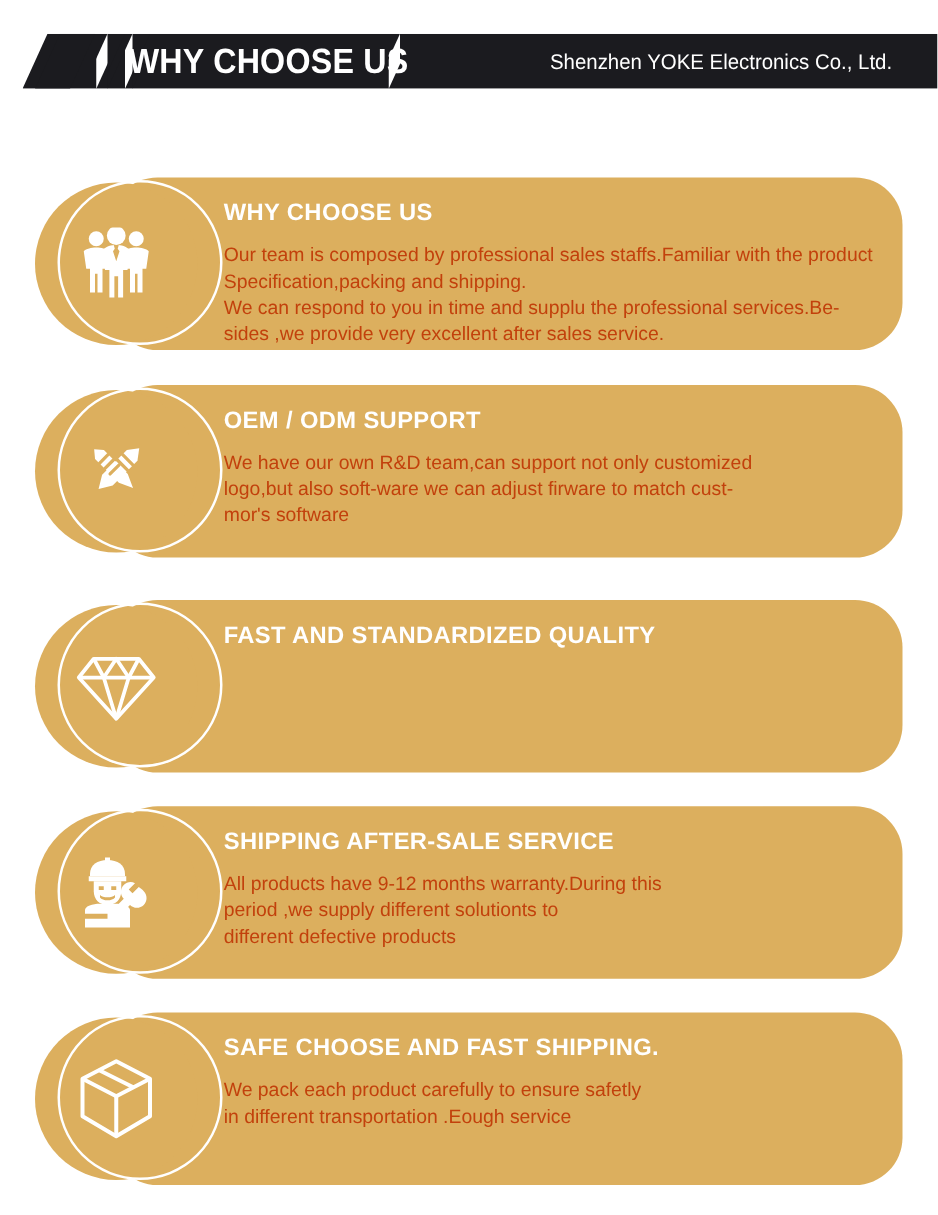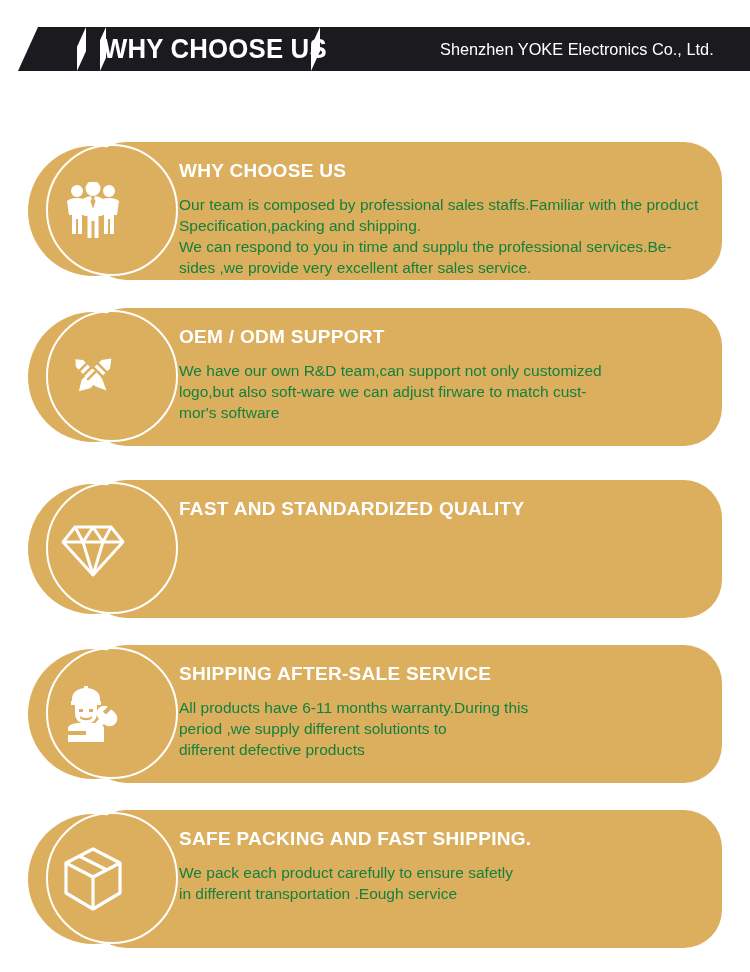--- a/index.html
+++ b/index.html
@@ -60,21 +60,21 @@
     position:absolute;left:26px;top:30px;width:78px;height:78px;
     display:flex;align-items:center;justify-content:center;
   }
   .icon-glyph svg{display:block;}
   .card-text{position:absolute;left:151px;top:18px;width:540px;}
   .card-title{
     color:#ffffff;font-size:19px;font-weight:bold;letter-spacing:0.3px;
     margin:0 0 12px 0;white-space:nowrap;
   }
   .card-desc{
-    color:#15803d;font-size:15.5px;line-height:21px;font-weight:normal;
+    color:#c2410c;font-size:15.5px;line-height:21px;font-weight:normal;
     white-space:pre-line;
   }
 </style>
 </head>
 <body>
 
 <div class="page">
 
   <div class="header">
     <div class="header-band"></div>
@@ -167,38 +167,38 @@
         <path d="M17 26 L21 26 L21 29 L17 29 Z" fill="#dcaf5e"></path>
         <path d="M27 26 L31 26 L31 29 L27 29 Z" fill="#dcaf5e"></path>
         <path d="M18 33 C20 35.5 28 35.5 30 33 L30 35 C28 38 20 38 18 35 Z" fill="#dcaf5e"></path>
         <path d="M6 45 C6 42 12 40 18 40 L30 40 C36 40 42 42 42 45 L42 59 L6 59 Z"></path>
         <path d="M6 48 L24 48 L24 52 L6 52 Z" fill="#dcaf5e"></path>
         <path d="M53 30 C56 33 56 38 53 41 C50 44 45 44 42 41 L33 50 L28 45 L37 36 C34 33 34 28 37 25 C39.5 22.5 43 22 46 23.5 L41 28.5 L44 31.5 L49 26.5 C50.5 27.5 52 28.5 53 30 Z"></path>
       </svg>
     </div>
     <div class="card-text">
       <div class="card-title">SHIPPING AFTER-SALE SERVICE</div>
-      <div class="card-desc"> All  products have 6-11 months warranty.During this
+      <div class="card-desc"> All  products have 9-12 months warranty.During this
 period ,we supply different solutionts to
 different defective products</div>
     </div>
   </div>
 
   <div class="card" style="top:810px">
     <div class="card-body"></div>
     <div class="icon-disc"></div>
     <div class="icon-ring"></div>
     <div class="icon-glyph">
       <svg width="62" height="66" viewBox="0 0 62 66" fill="none" stroke="#ffffff" stroke-width="3.2" stroke-linejoin="round">
         <path d="M31 3 L58 17 L58 47 L31 63 L4 47 L4 17 Z"></path>
         <path d="M4 17 L31 31 L58 17"></path>
         <path d="M31 31 L31 63"></path>
         <path d="M17 10 L45 24"></path>
       </svg>
     </div>
     <div class="card-text">
-      <div class="card-title">SAFE PACKING AND FAST SHIPPING.</div>
+      <div class="card-title">SAFE CHOOSE AND FAST SHIPPING.</div>
       <div class="card-desc">We pack each product carefully to ensure safetly
 in different transportation .Eough service</div>
     </div>
   </div>
 
 </div>
 
 </body></html>

